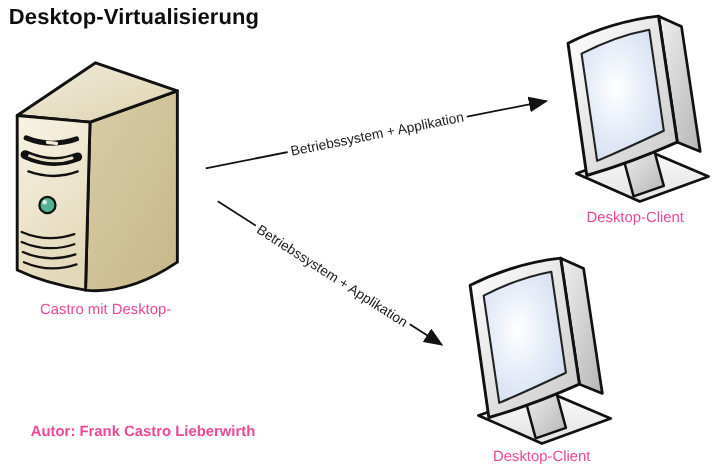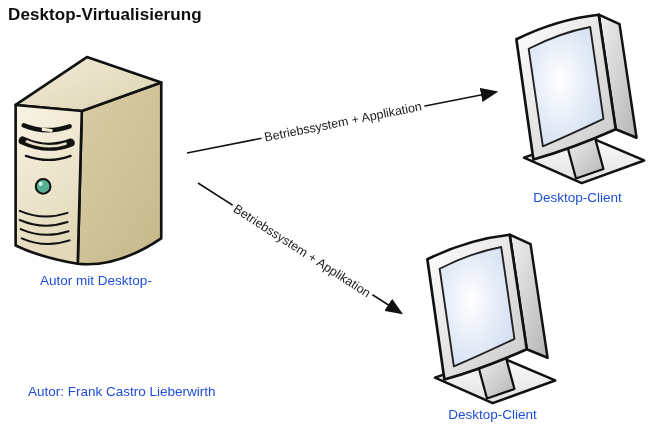--- a/index.html
+++ b/index.html
@@ -12,41 +12,42 @@
     position: relative;
     width: 648px;
     height: 433px;
     background: #ffffff;
     overflow: hidden;
   }
   .title {
     position: absolute;
     left: 8px;
     top: 5px;
-    font-size: 17px;
+    font-size: 20px;
     font-weight: bold;
     color: #0d0d0d;
     letter-spacing: 0.1px;
   }
   .caption {
     position: absolute;
     font-size: 13.5px;
-    color: #1d4ed8;
+    color: #ec4899;
     line-height: 1.32;
   }
   .server-label {
     left: 0px;
     top: 272px;
     width: 192px;
     text-align: center;
   }
   .author-label {
     left: 28px;
     top: 383px;
     white-space: nowrap;
+    font-weight: bold;
   }
   .client-label-top {
     left: 510px;
     top: 189px;
     width: 135px;
     text-align: center;
   }
   .client-label-bottom {
     left: 425px;
     top: 406px;
@@ -160,21 +161,21 @@
     </defs>
   </svg>
 
   <div class="title">Desktop-Virtualisierung</div>
 
   <svg class="layer server-svg" width="168" height="224" viewBox="0 0 160 220">
     <use href="#serverSym"></use>
   </svg>
 
   <div class="caption server-label">
-    <div>Autor mit Desktop-</div>
+    <div>Castro mit Desktop-</div>
   </div>
 
   <svg class="layer" width="648" height="433" viewBox="0 0 648 433" style="pointer-events:none;">
     <line x1="187" y1="153" x2="496" y2="92" stroke="#111" stroke-width="1.6" marker-end="url(#mArrow)"></line>
     <line x1="198" y1="183" x2="401" y2="313" stroke="#111" stroke-width="1.6" marker-end="url(#mArrow)"></line>
   </svg>
 
   <div class="arrow-label arrow-label-1">Betriebssystem + Applikation</div>
   <div class="arrow-label arrow-label-2">Betriebssystem + Applikation</div>
 

